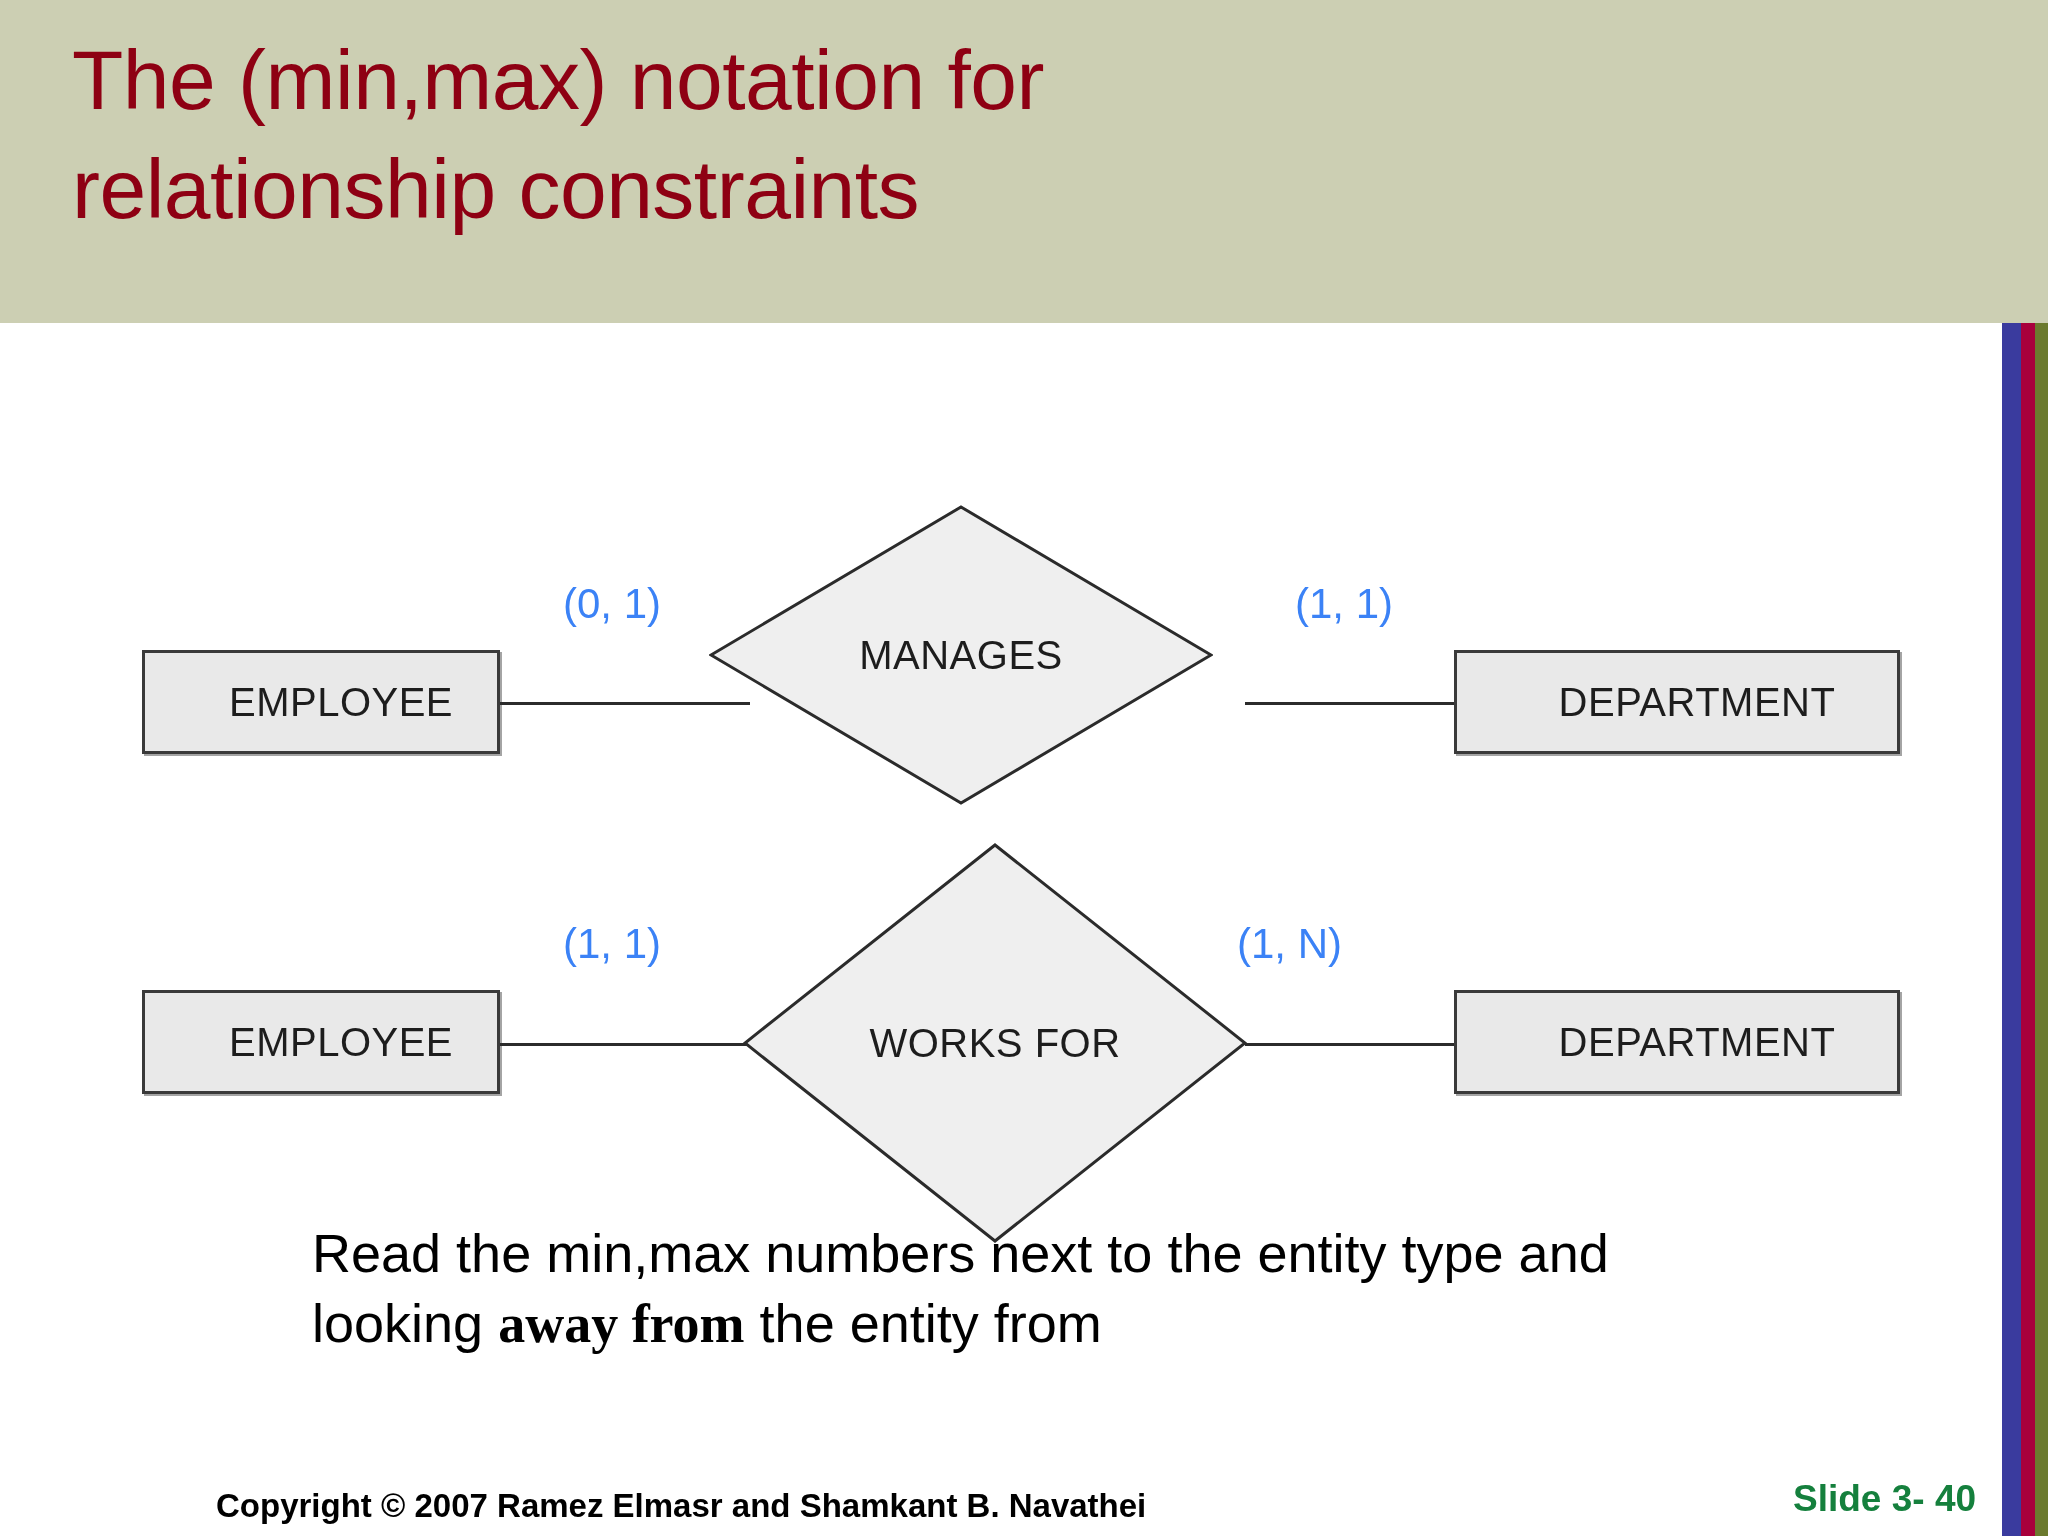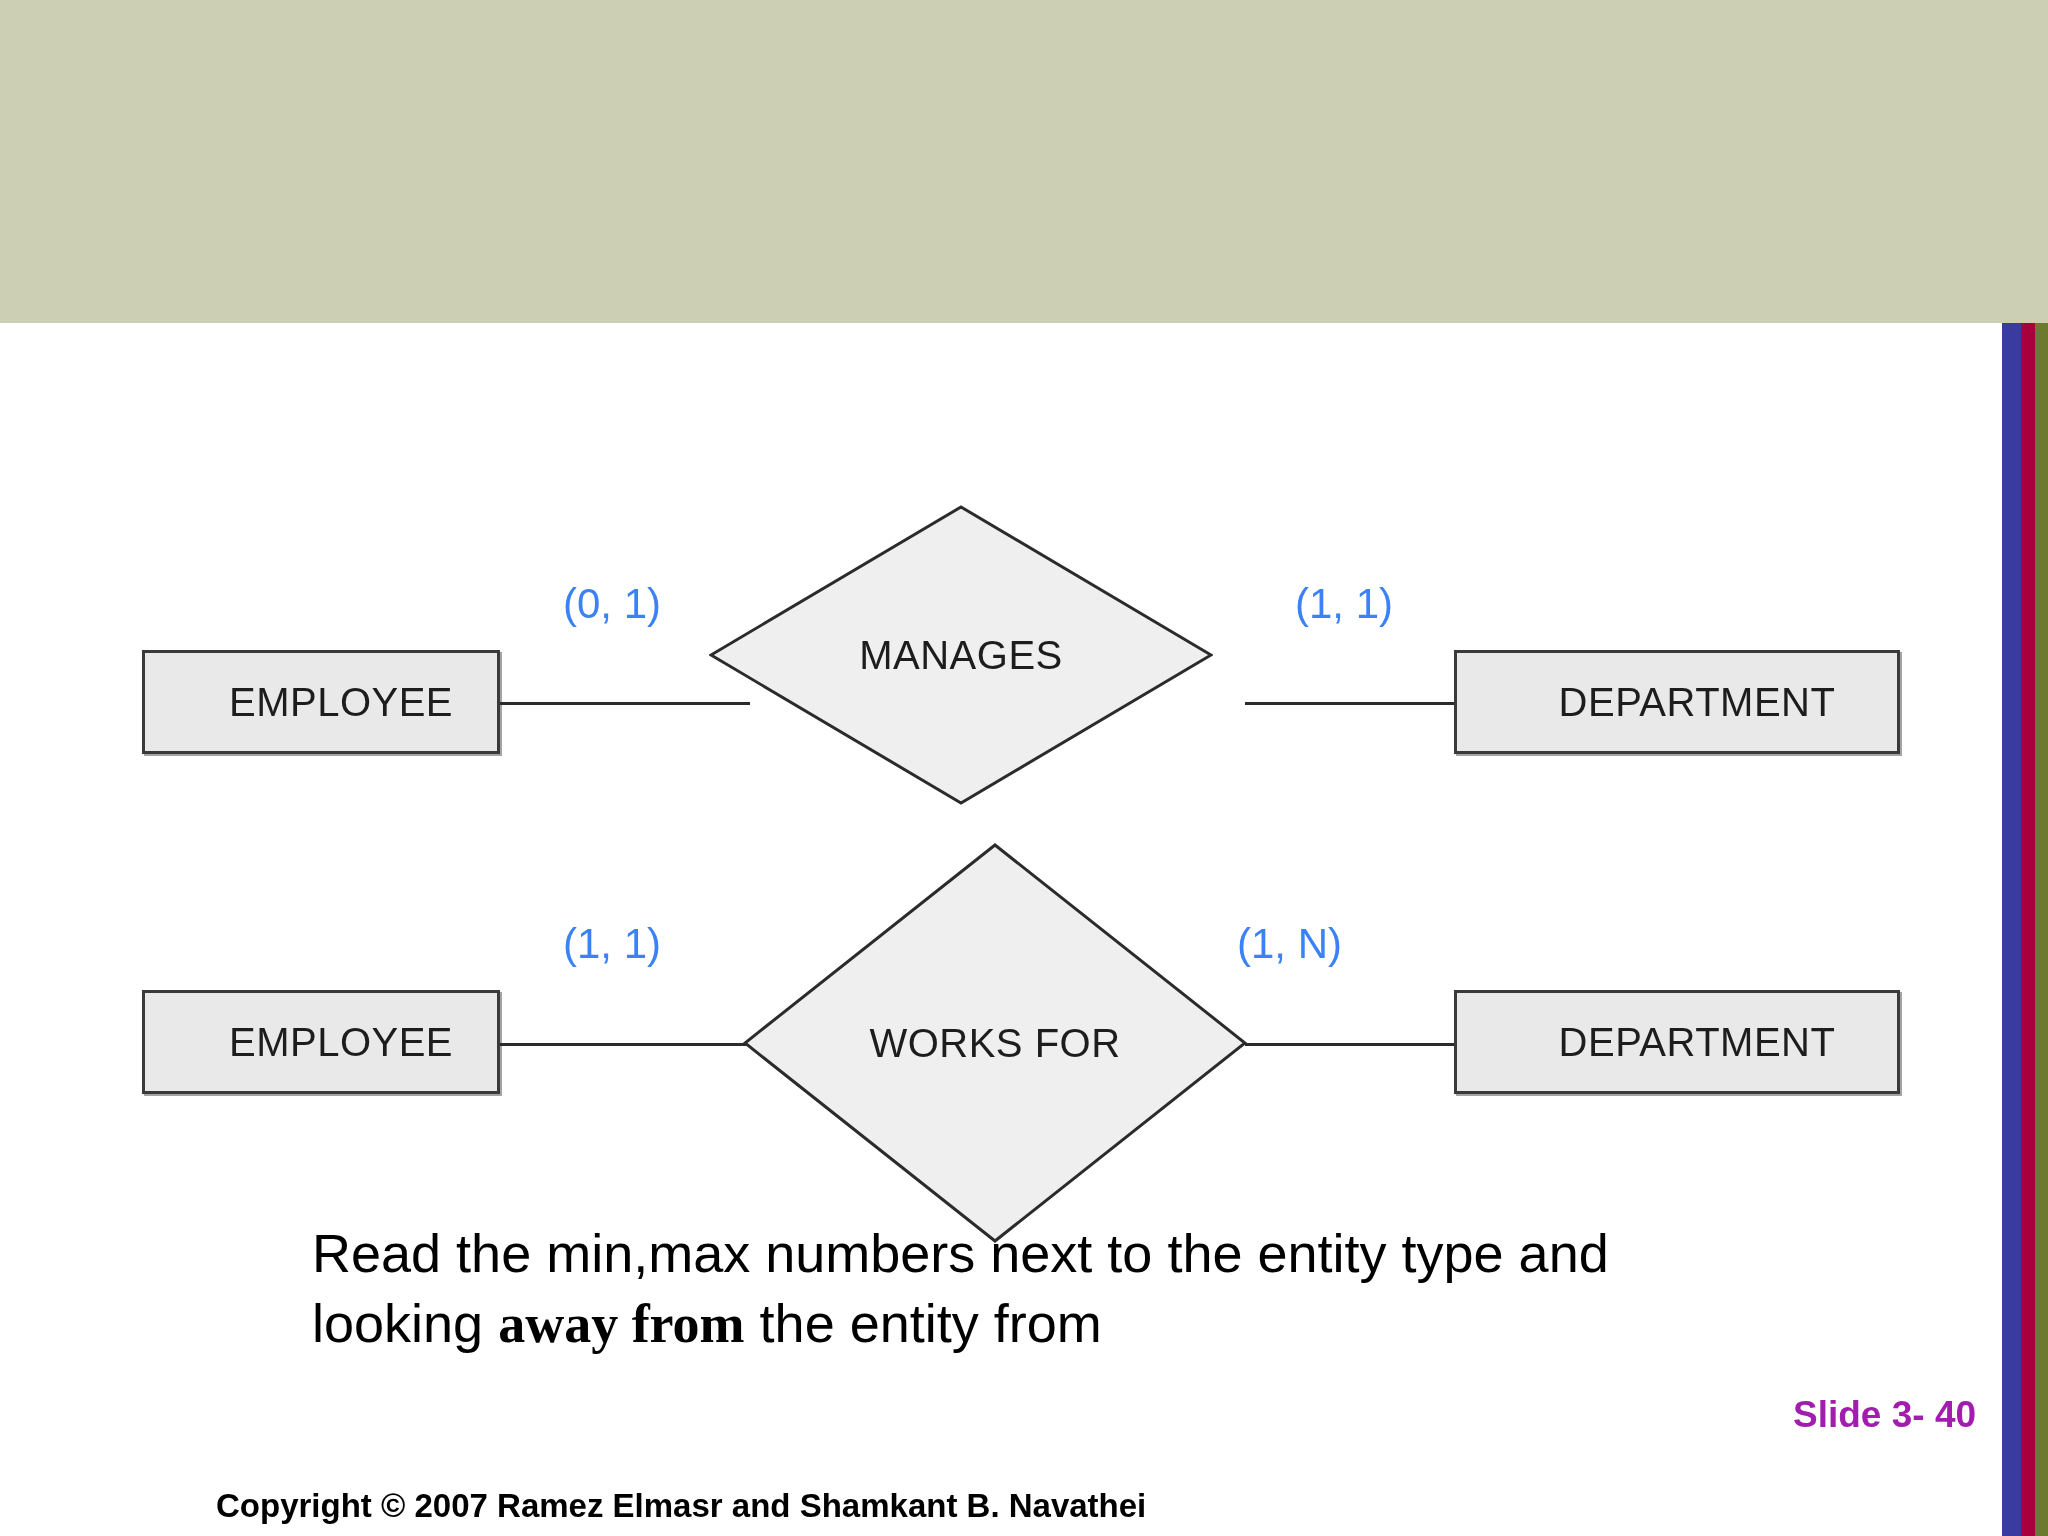--- a/index.html
+++ b/index.html
@@ -134,33 +134,35 @@
     left: 216px;
     top: 1487px;
     font-size: 33px;
     font-weight: bold;
     color: #000000;
     white-space: nowrap;
   }
   #footer-slide-number {
     position: absolute;
     left: 1793px;
-    top: 1394px;
+    top: 1478px;
     font-size: 37px;
     font-weight: bold;
-    color: #a21caf;
+    color: #15803d;
     white-space: nowrap;
   }
 </style>
 </head>
 <body>
 
 <div id="slide">
 
   <div id="header-band"></div>
+  <div id="slide-title">The (min,max) notation for
+relationship constraints</div>
 
   <div id="accent-stripe">
     <div class="band-blue"></div>
     <div class="band-crimson"></div>
     <div class="band-olive"></div>
   </div>
 
   <div id="er-diagram">
 
     <div class="er-row row-1">

